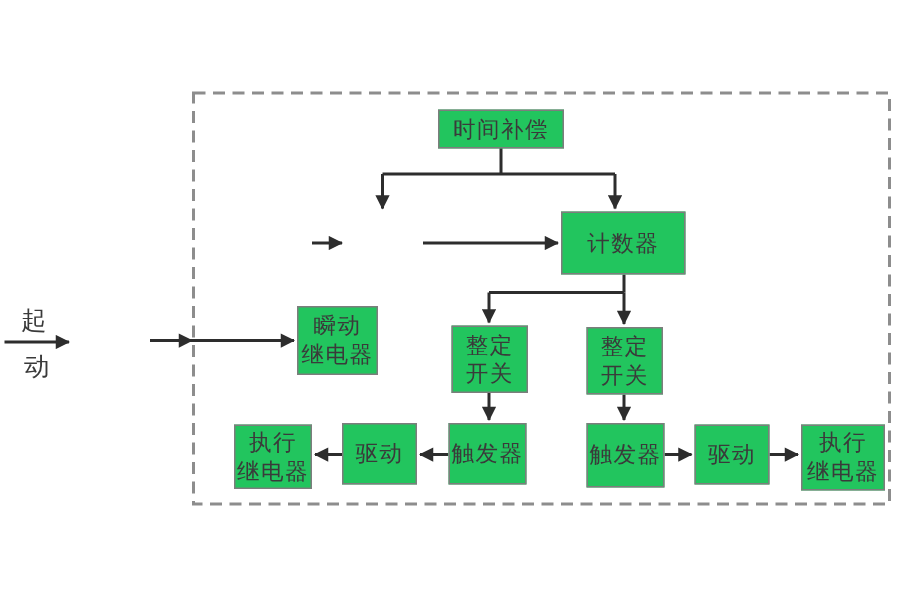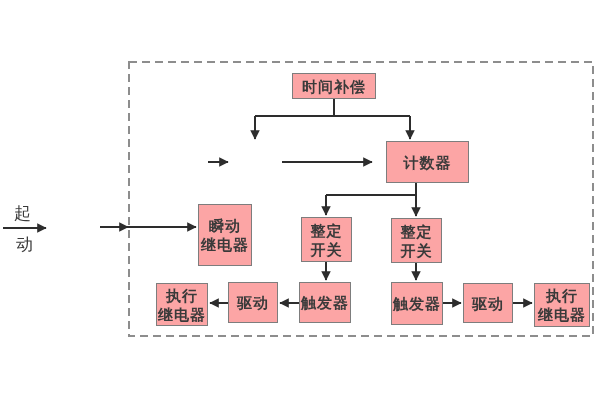--- a/index.html
+++ b/index.html
@@ -18,32 +18,31 @@
   .wires-svg {
     position: absolute;
     left: 0;
     top: 0;
     width: 600px;
     height: 400px;
   }
   .block {
     position: absolute;
     box-sizing: border-box;
-    background: #fca5a5;
+    background: #22c55e;
     border: 1.5px solid #7d7d7d;
     color: #3a3a3a;
     font-size: 15px;
     line-height: 19px;
     letter-spacing: 1px;
     display: flex;
     align-items: center;
     justify-content: center;
     text-align: center;
     white-space: pre-line;
-    font-weight: bold;
   }
   .start-char {
     position: absolute;
     color: #3a3a3a;
     font-size: 17px;
     line-height: 17px;
   }
 </style>
 </head>
 <body>
@@ -88,24 +87,24 @@
     </g>
   </svg>
 
   <span class="start-char" style="left:14px; top:205px;">起</span>
   <span class="start-char" style="left:16px; top:236px;">动</span>
 
   <div class="block" style="left:292px; top:73px; width:84px; height:26px;">时间补偿</div>
 
 
 
-  <div class="block" style="left:374px; top:141px; width:83px; height:42px;margin-left:12px;">计数器</div>
+  <div class="block" style="left:374px; top:141px; width:83px; height:42px;">计数器</div>
 
 
-  <div class="block" style="left:198px; top:204px; width:54px; height:62px;">瞬动
+  <div class="block" style="left:198px; top:204px; width:54px; height:46px;">瞬动
 继电器</div>
 
   <div class="block" style="left:301px; top:217px; width:51px; height:45px;">整定
 开关</div>
 
   <div class="block" style="left:391px; top:218px; width:51px; height:45px;">整定
 开关</div>
 
   <div class="block" style="left:299px; top:282px; width:52px; height:41px;">触发器</div>
 

